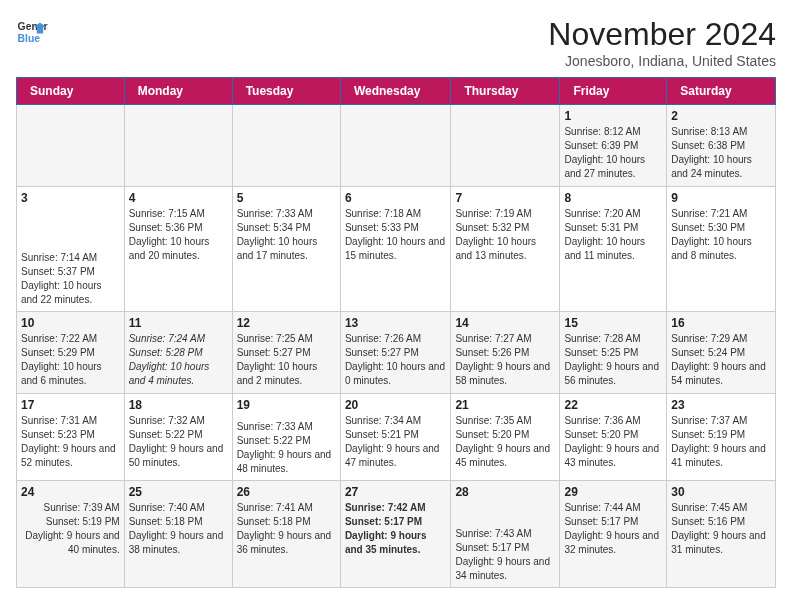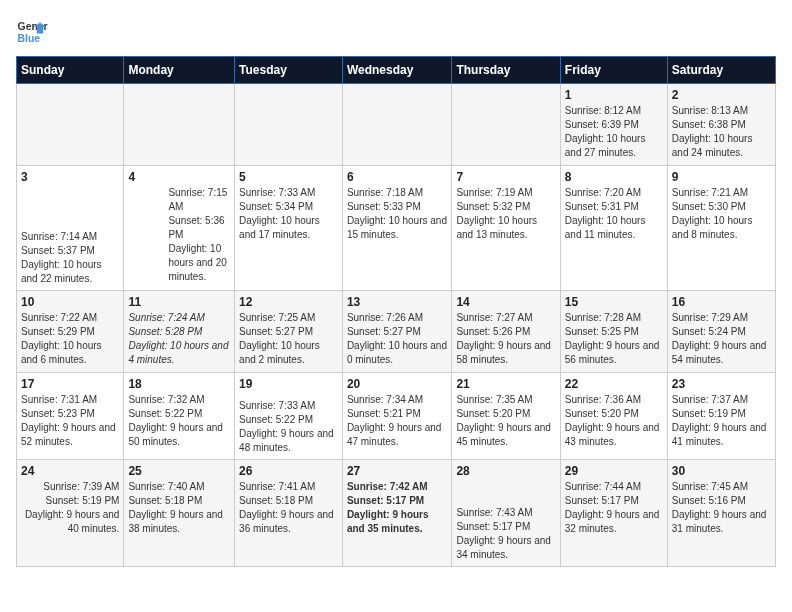--- a/index.html
+++ b/index.html
@@ -36,23 +36,23 @@
     .location {
       font-size: 14px;
       color: #555;
     }
     table {
       width: 100%;
       border-collapse: collapse;
       font-size: 11px;
     }
     thead th {
-      background-color: #0f172a;
+      background-color: #be185d;
       color: #fff;
-      padding: 6px 4px;
+      padding: 6px 13px;
       text-align: left;
       font-weight: bold;
       font-size: 12px;
       border: 1px solid #2d6aa8;
     }
     tbody td {
       border: 1px solid #ccc;
       padding: 4px;
       vertical-align: top;
       height: 82px;
@@ -84,20 +84,22 @@
 
 <div class="header-section">
   <div class="logo">
     <svg class="logo-icon" viewBox="0 0 40 40">
       <text x="2" y="18" font-size="13" font-weight="bold" fill="#333">General</text>
       <text x="2" y="32" font-size="13" font-weight="bold" fill="#4a90d9">Blue</text>
       <polygon points="30,8 38,14 34,14 34,22 26,22 26,14 22,14" fill="#4a90d9"></polygon>
     </svg>
   </div>
   <div class="title-section">
+    <div class="month-title">November 2024</div>
+    <div class="location">Jonesboro, Indiana, United States</div>
   </div>
 </div>
 
 <table>
   <thead>
     <tr>
     <th>Sunday</th>
         <th>Monday</th>
         <th>Tuesday</th>
         <th>Wednesday</th>
@@ -128,21 +130,21 @@
       </tr>
       <tr>
         <td>
           <div class="day-number">3</div>
           <div class="day-info" style="white-space: pre-line; margin-top: 46px;">Sunrise: 7:14 AM
 Sunset: 5:37 PM
 Daylight: 10 hours and 22 minutes.</div>
         </td>
         <td>
           <div class="day-number">4</div>
-          <div class="day-info" style="white-space: pre-line; margin-left: 40px;">Sunrise: 7:15 AM
+          <div class="day-info" style="white-space: pre-line;">Sunrise: 7:15 AM
 Sunset: 5:36 PM
 Daylight: 10 hours and 20 minutes.</div>
         </td>
         <td>
           <div class="day-number">5</div>
           <div class="day-info" style="white-space: pre-line;">Sunrise: 7:33 AM
 Sunset: 5:34 PM
 Daylight: 10 hours and 17 minutes.</div>
         </td>
         <td>

